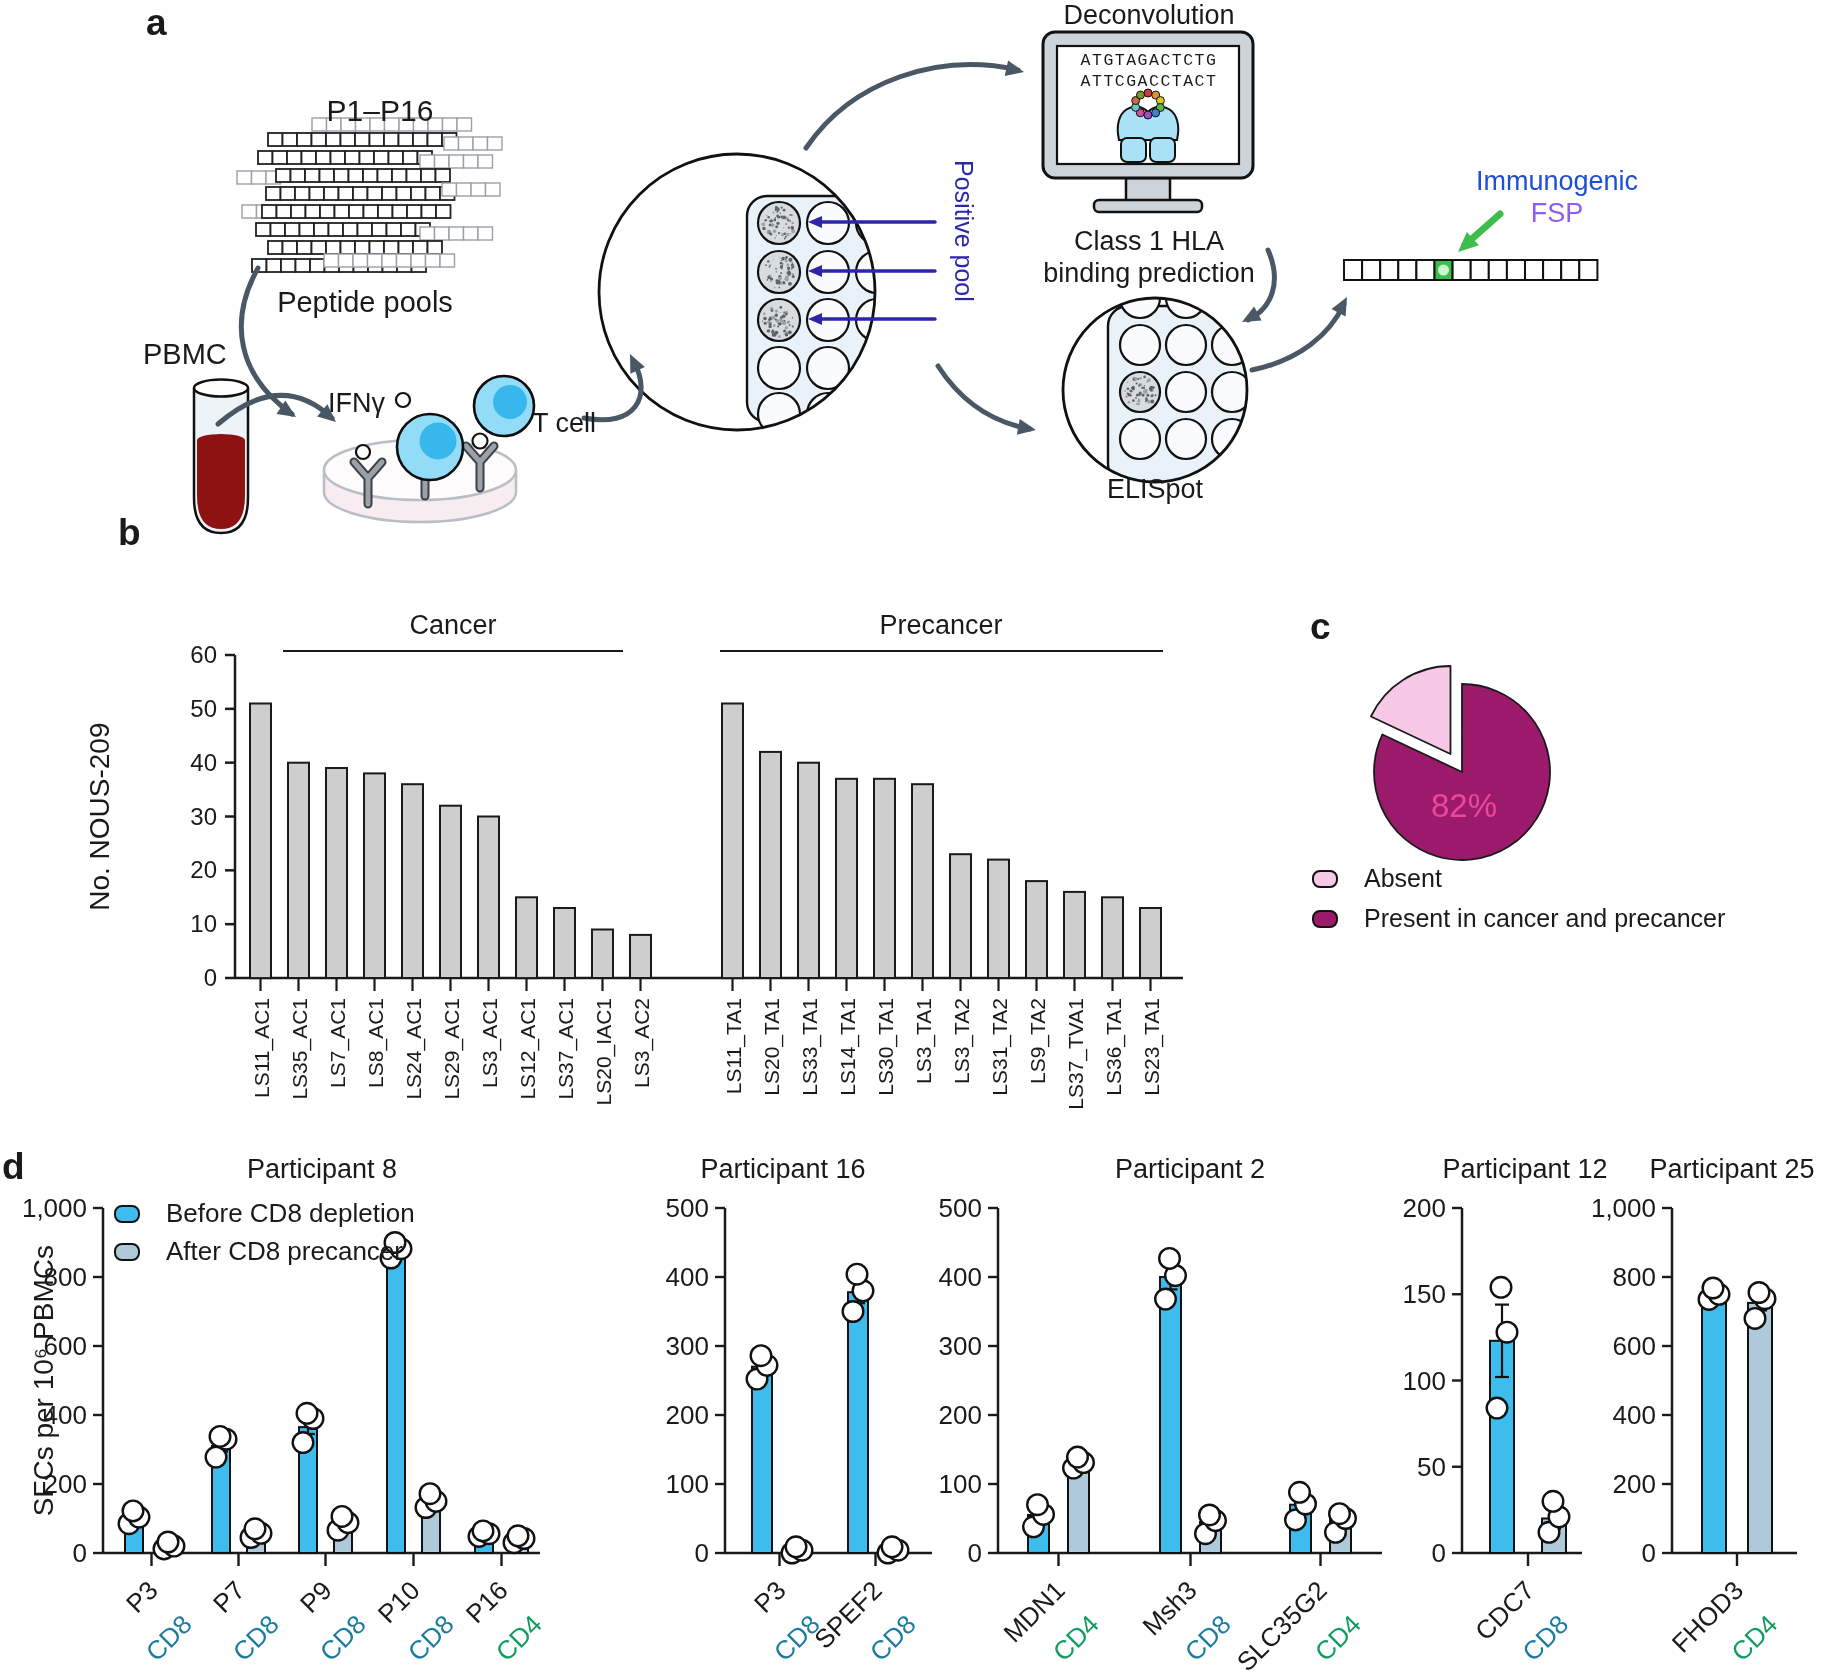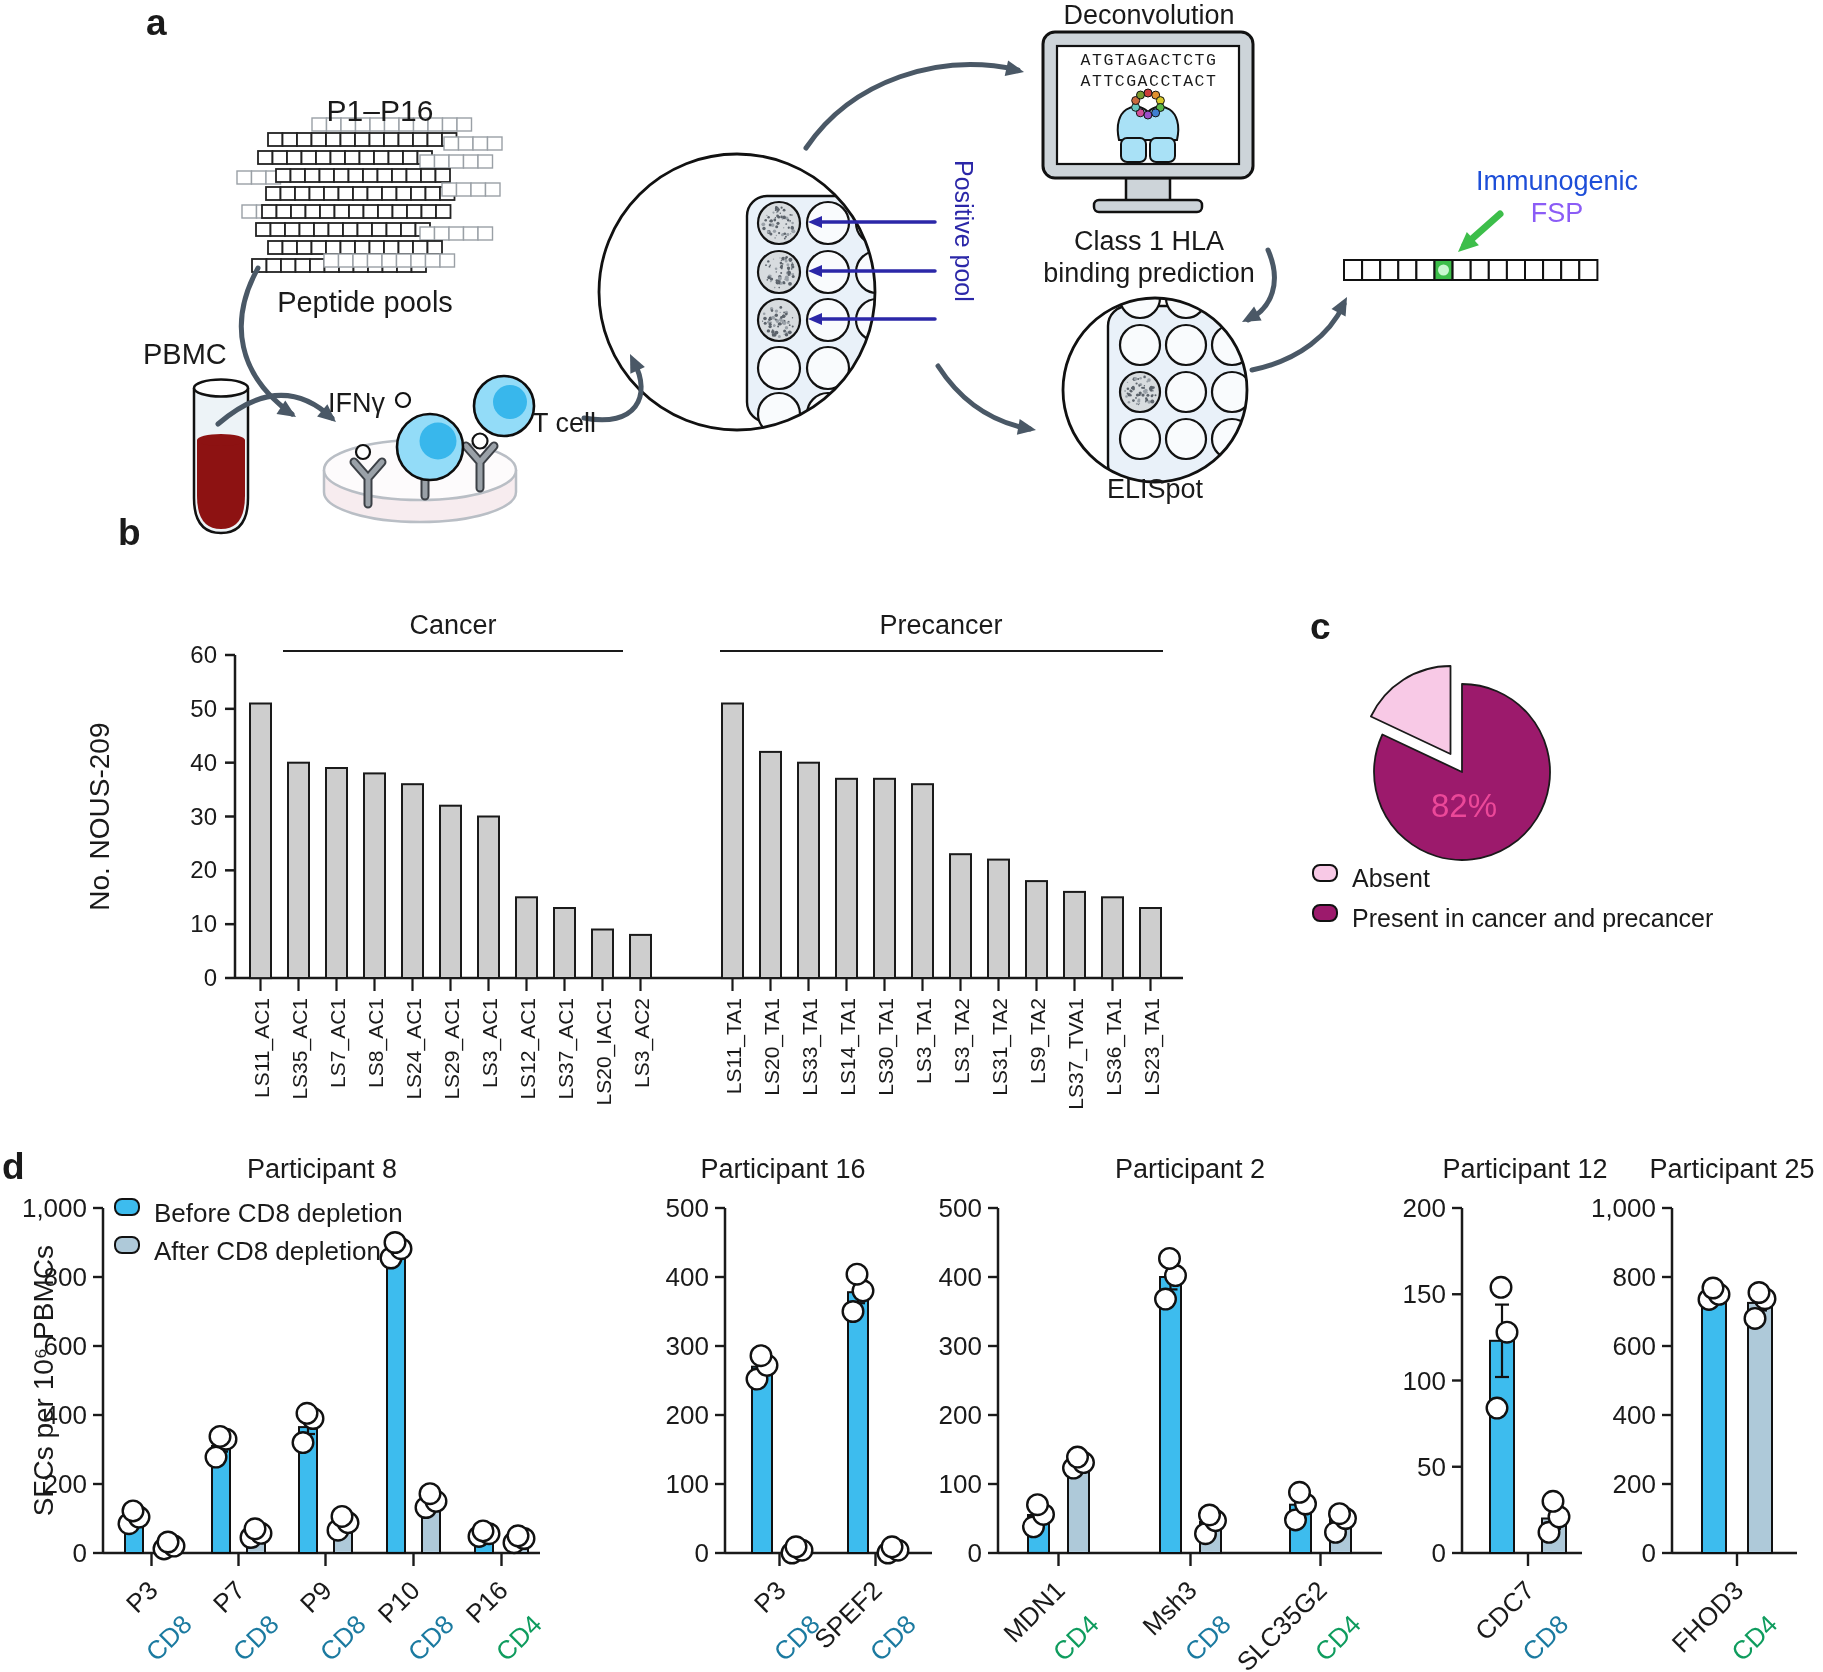--- a/index.html
+++ b/index.html
@@ -7,21 +7,21 @@
     font-family:"Liberation Sans",sans-serif;color:#1a1a1a;overflow:hidden}
   #art{position:absolute;left:0;top:0}
   .lbl{position:absolute;white-space:nowrap;line-height:1.12;color:#1a1a1a}
   .ctr{text-align:center}
   .bold{font-weight:700;font-size:37px}.fs25{font-size:25px}.fs26{font-size:26px}
   .fs27{font-size:27px}.fs28{font-size:28px}.fs29{font-size:29px}.fs30{font-size:30px}.fs33{font-size:33px}
   .mono{font-family:Liberation Mono, monospace;font-size:16.5px;letter-spacing:1.5px}
   .vert{writing-mode:vertical-rl;font-size:25px}
   .rot{transform:rotate(-90deg)}
   .white{color:#ec4899}
-  .legrow{position:absolute;display:flex;align-items:flex-start;gap:14px}
+  .legrow{position:absolute;display:flex;align-items:center;gap:26px}
   .sw{display:inline-block;width:22px;height:14px;border:2px solid #111;border-radius:8px;flex:0 0 auto}
   .hline{position:absolute;border-top:2.5px solid #1a1a1a}
 </style>
 </head>
 <body>
 
 <div id="canvas">
 
   <svg id="art" width="1823" height="1672" viewBox="0 0 1823 1672">
     <g id="gA">
@@ -947,15 +947,15 @@
   <div class="lbl fs27 ctr" style="left:633px;top:1154px;width:300px">Participant 16</div>
   <div class="lbl fs27 ctr" style="left:1040px;top:1154px;width:300px">Participant 2</div>
   <div class="lbl fs27 ctr" style="left:1375px;top:1154px;width:300px">Participant 12</div>
   <div class="lbl fs27 ctr" style="left:1582px;top:1154px;width:300px">Participant 25</div>
   <div class="legrow" style="left:114px;top:1198px">
     <span class="sw" id="sw-before" style="background: rgb(61, 188, 238);"></span>
     <span class="fs26">Before CD8 depletion</span>
   </div>
   <div class="legrow" style="left:114px;top:1236px">
     <span class="sw" id="sw-after" style="background: rgb(174, 201, 217);"></span>
-    <span class="fs26">After CD8 depletion</span>
+    <span class="fs26">After CD8 precancer</span>
   </div>
 </div>
 
 </body></html>

